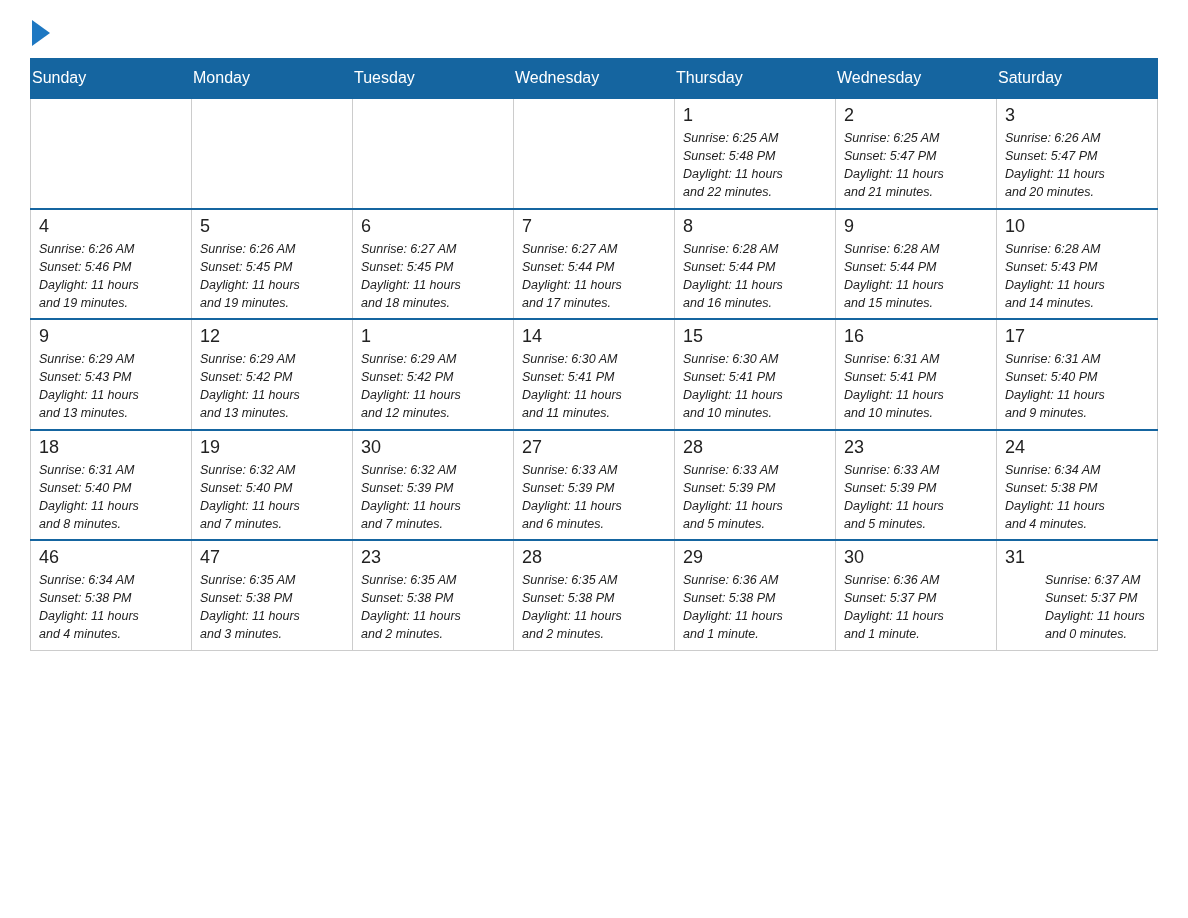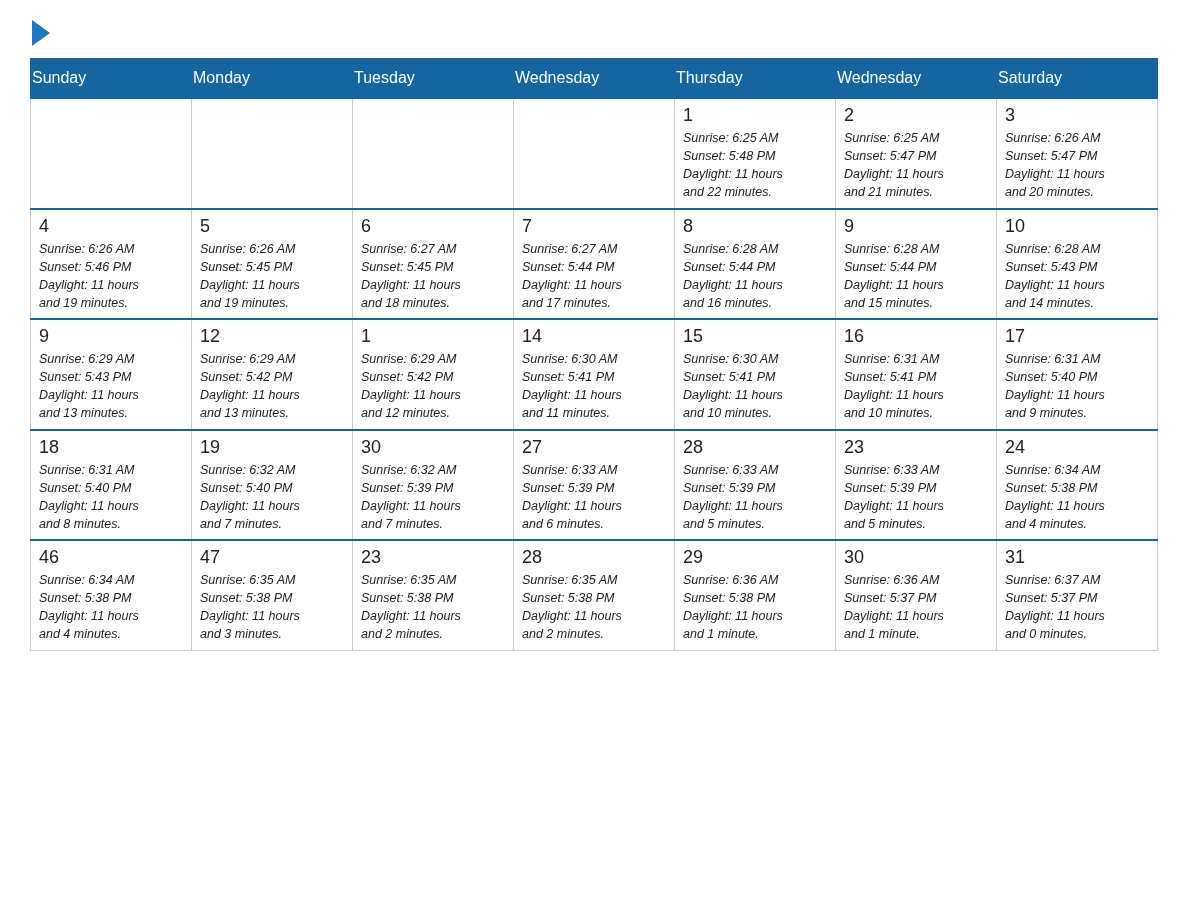--- a/index.html
+++ b/index.html
@@ -353,20 +353,20 @@
         </td>
         <td>
           <span class="day-number">30</span>
           <div class="day-info" style="white-space: pre-line;">Sunrise: 6:36 AM
 Sunset: 5:37 PM
 Daylight: 11 hours
 and 1 minute.</div>
         </td>
         <td>
           <span class="day-number">31</span>
-          <div class="day-info" style="white-space: pre-line;">Sunrise: 6:37 AM
+          <div class="day-info" style="white-space: pre-line; margin-left: 40px;">Sunrise: 6:37 AM
 Sunset: 5:37 PM
 Daylight: 11 hours
 and 0 minutes.</div>
         </td>
       </tr>
     </tbody>
 </table>
 
 </body></html>

